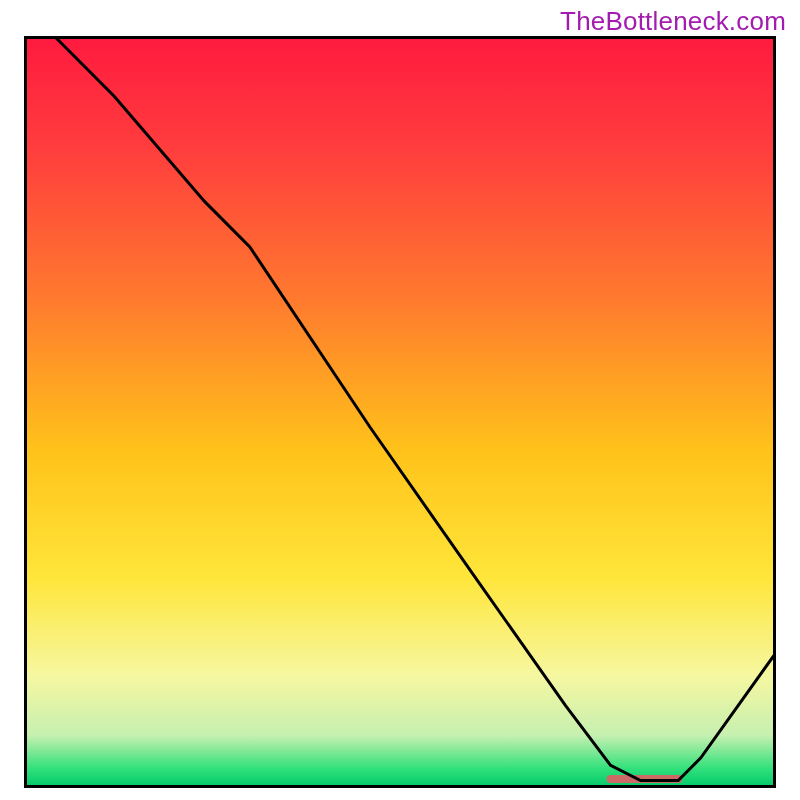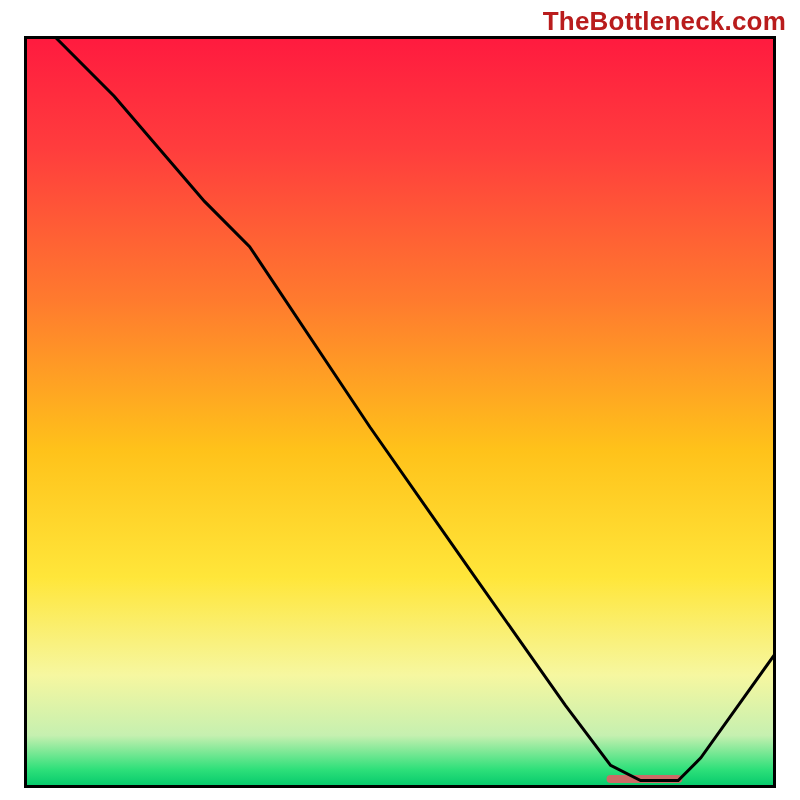--- a/index.html
+++ b/index.html
@@ -14,22 +14,22 @@
   .wrap {
     position: relative;
     width: 800px;
     height: 800px;
   }
   .watermark {
     position: absolute;
     top: 6px;
     right: 14px;
     font-size: 26px;
-    font-weight: 700;
-    color: #b91c1c;
+    font-weight: 400;
+    color: #a21caf;
     letter-spacing: 0.2px;
     user-select: none;
   }
   .plot {
     position: absolute;
     left: 24px;
     top: 36px;
     width: 752px;
     height: 752px;
   }

